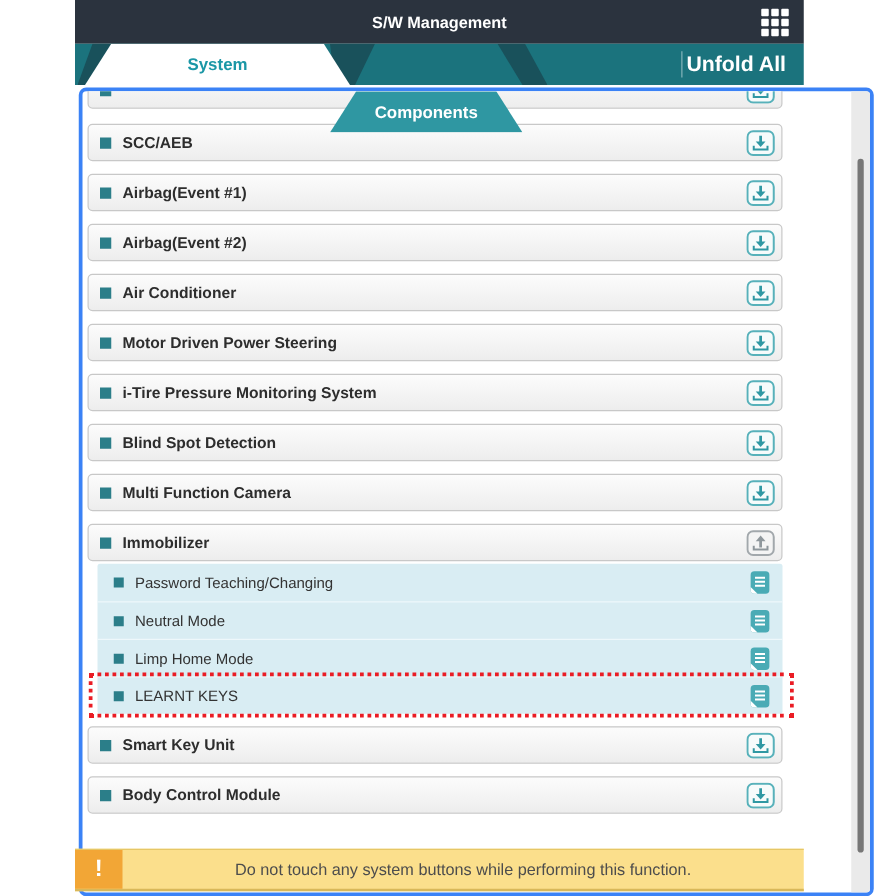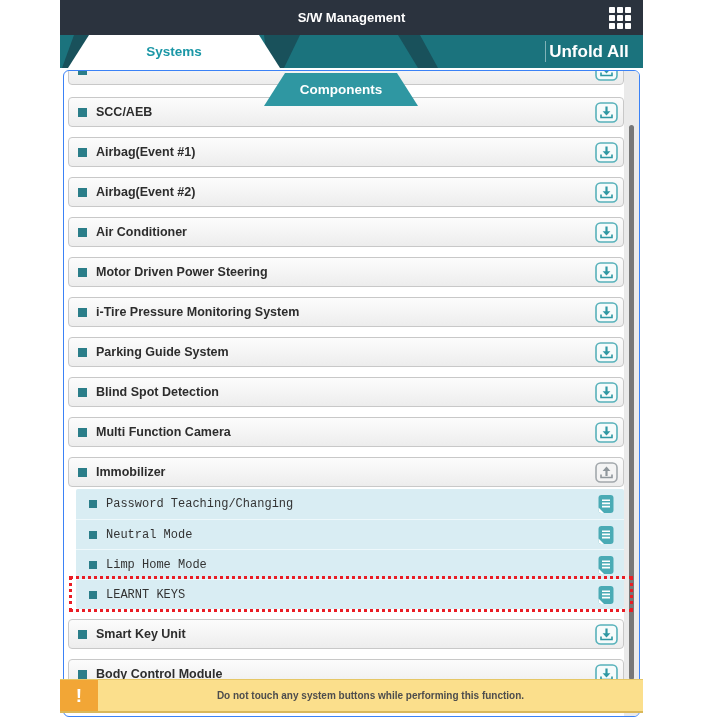--- a/index.html
+++ b/index.html
@@ -25,55 +25,55 @@
                  clip-path:polygon(21px 0, 191px 0, 212px 100%, 0 100%); }
   .tab-components { left:204px; width:154px; background:#2f97a2; color:#fff;
                  clip-path:polygon(21px 0, 133px 0, 154px 100%, 0 100%);margin-top:38px; }
   .tab-divider { position:absolute; left:485px; top:6px; width:1px; height:21px;
                  background:rgba(255,255,255,.45); z-index:2; }
   .unfold-all { position:absolute; right:8px; top:0; width:92px; height:100%; z-index:2;
                 color:#fff; font-weight:bold; font-size:17px; text-align:center;
                 line-height:33px; cursor:pointer; }
 
   
-  .list-container { position:absolute; left:3px; top:70px; width:577px; height:647px;
-                    background:#fff; border:1px solid #3b82f6; border-radius:6px; overflow:hidden; }
+  .list-container { position:absolute; left:3px; top:70px; width:636px; height:647px;
+                    background:#fff; border:3px solid #3b82f6; border-radius:6px; overflow:hidden; }
   .gutter { position:absolute; right:0; top:0; bottom:0; width:15px; background:#eaeaea; }
   .scroll-thumb { position:absolute; right:5px; top:54px; width:5px; height:555px;
                   background:#777; border-radius:3px; }
   .rows { position:absolute; left:4px; top:0; width:556px; }
 
   .row { display:flex; align-items:center; height:30px; margin-bottom:10px;
          background:linear-gradient(180deg,#fcfcfc,#ededed);
          border:1px solid #c8c8c8; border-radius:4px; padding:0 5px 0 9px; cursor:pointer; }
   .row.partial { margin-top:-16px; margin-bottom:12px; }
   .bullet { width:9px; height:9px; background:#2b7e89; margin-right:9px; flex:none; }
   .row-label { flex:1; font-weight:bold; font-size:12.5px; color:#2d2d2d; white-space:nowrap; }
   .icon-btn { flex:none; width:23px; height:21px; cursor:pointer; }
 
   
   .sub-block { margin:-8px 0 10px 8px; width:548px; background:#d9edf3; border-radius:2px; }
   .sub-row { position:relative; display:flex; align-items:center; height:30px;
-             padding:0 8px 0 13px; cursor:pointer;font-family:Liberation Mono, monospace; }
+             padding:0 8px 0 13px; cursor:pointer; }
   .sub-row + .sub-row { border-top:1px solid #eef8fb; }
   .sub-bullet { width:8px; height:8px; background:#2b7e89; margin-right:9px; flex:none; }
   .sub-label { flex:1; font-size:12px; color:#333; white-space:nowrap; }
   .doc-icon { flex:none; width:20px; height:20px; }
   .red-outline { display:none; position:absolute; left:-7px; right:-9px; top:-4px; bottom:-3px;
                  border:3px dotted #ea1c24; pointer-events:none; z-index:5; }
   .sub-row.highlighted .red-outline { display:block; }
 
   
   .warning-bar { position:absolute; left:0; top:679px; width:100%; height:34px; z-index:10;
                  display:flex; align-items:stretch; background:#fbdf8c;
                  border-top:1px solid #e6c766; border-bottom:2px solid #d9b85a; }
   .warning-icon { width:38px; background:#f2a636; color:#fff; font-weight:bold; font-size:19px;
                   display:flex; align-items:center; justify-content:center; flex:none; }
   .warning-text { flex:1; display:flex; align-items:center; justify-content:center;
-                  font-weight:bold; font-size:10px; color:#4d4d4d; }
+                  font-weight:normal; font-size:13px; color:#4d4d4d; }
 </style>
 </head>
 <body>
 
 <div id="app">
 
   <div class="header">
     <div class="header-title">S/W Management</div>
     <svg class="grid-icon" viewBox="0 0 24 24">
       <g fill="#ffffff">
@@ -87,21 +87,21 @@
           <rect x="9" y="17" width="6" height="6" rx="0.8"></rect>
           <rect x="17" y="17" width="6" height="6" rx="0.8"></rect>
       </g>
     </svg>
   </div>
 
   <div class="tabbar">
     <div class="wedge wedge-l"></div>
     <div class="wedge wedge-m"></div>
     <div class="wedge wedge-r"></div>
-    <div class="tab tab-systems">Systems</div>
+    <div class="tab tab-systems">System</div>
     <div class="tab tab-components">Components</div>
     <div class="tab-divider"></div>
     <div class="unfold-all">Unfold All</div>
   </div>
 
   <div class="list-container">
     <div class="rows">
         <div class="row partial">
     <span class="bullet"></span>
     <span class="row-label"></span>
@@ -164,31 +164,20 @@
       <rect x="1" y="1" width="21" height="19" rx="4.5" fill="#f6fbfb" stroke="#57b1ba" stroke-width="1.6"></rect>
       <path d="M11.5 4.5 v6" stroke="#2f98a3" stroke-width="2.2" fill="none"></path>
       <polygon points="7.6,9.2 15.4,9.2 11.5,13.6" fill="#2f98a3"></polygon>
       <path d="M6 12.5 v3 h11 v-3" stroke="#2f98a3" stroke-width="1.6" fill="none"></path>
     </svg>
 
   </div>
         <div class="row">
     <span class="bullet"></span>
     <span class="row-label">i-Tire Pressure Monitoring System</span>
-    <svg class="icon-btn" viewBox="0 0 23 21">
-      <rect x="1" y="1" width="21" height="19" rx="4.5" fill="#f6fbfb" stroke="#57b1ba" stroke-width="1.6"></rect>
-      <path d="M11.5 4.5 v6" stroke="#2f98a3" stroke-width="2.2" fill="none"></path>
-      <polygon points="7.6,9.2 15.4,9.2 11.5,13.6" fill="#2f98a3"></polygon>
-      <path d="M6 12.5 v3 h11 v-3" stroke="#2f98a3" stroke-width="1.6" fill="none"></path>
-    </svg>
-
-  </div>
-        <div class="row">
-    <span class="bullet"></span>
-    <span class="row-label">Parking Guide System</span>
     <svg class="icon-btn" viewBox="0 0 23 21">
       <rect x="1" y="1" width="21" height="19" rx="4.5" fill="#f6fbfb" stroke="#57b1ba" stroke-width="1.6"></rect>
       <path d="M11.5 4.5 v6" stroke="#2f98a3" stroke-width="2.2" fill="none"></path>
       <polygon points="7.6,9.2 15.4,9.2 11.5,13.6" fill="#2f98a3"></polygon>
       <path d="M6 12.5 v3 h11 v-3" stroke="#2f98a3" stroke-width="1.6" fill="none"></path>
     </svg>
 
   </div>
         <div class="row">
     <span class="bullet"></span>

